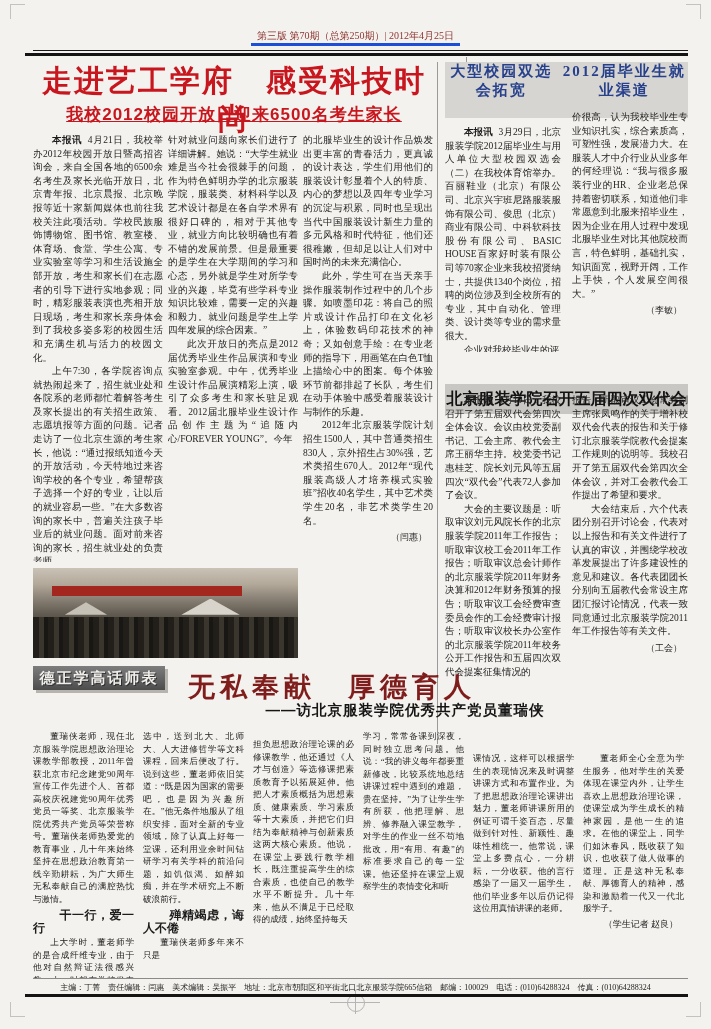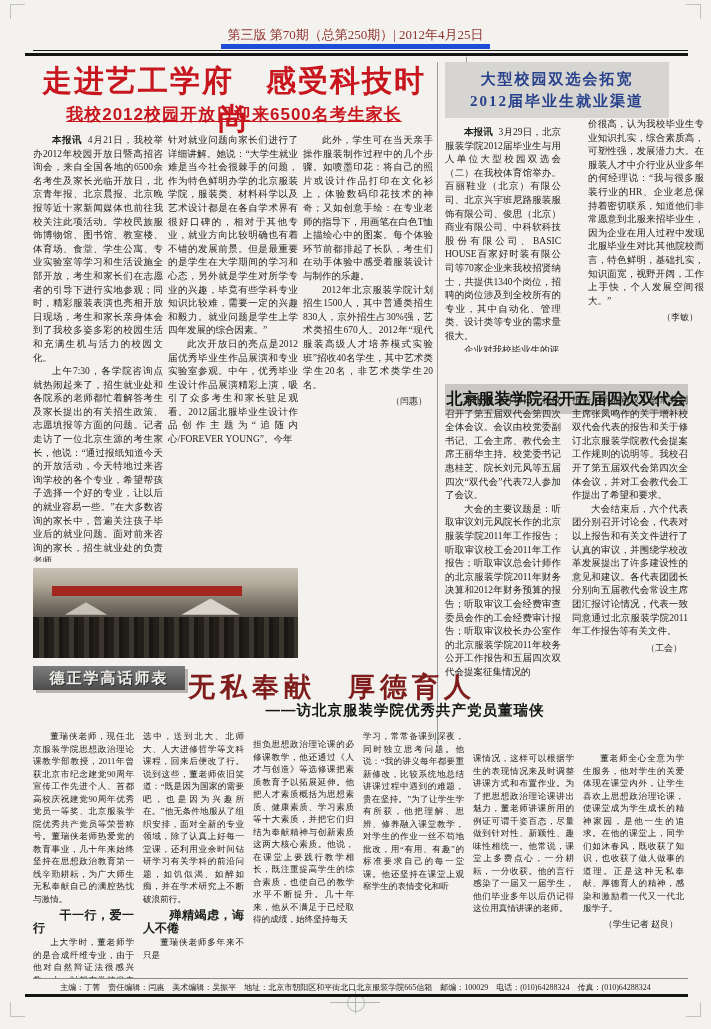--- a/index.html
+++ b/index.html
@@ -6,21 +6,21 @@
   .page{position:relative;width:711px;height:1029px;margin:0 auto;background:#f4f2ee;
         font-family:"Liberation Serif","DejaVu Serif",serif;color:#1d1d1d;overflow:hidden;}
   p{margin:0;text-align:justify;}
   .ind{text-indent:2em;}
   .dl{margin-right:.6em;}
   .byline{text-align:right;padding-right:6px;font-size:9px;margin-top:3px;}
   .col{position:absolute;overflow:hidden;font-size:9.5px;line-height:13.6px;}
 
   
   .masthead{position:absolute;left:0;top:25px;width:711px;text-align:center;}
-  .masthead-text{font-size:13px;color:#8d3531;border-bottom:5px solid #1d4ed8;padding:0 6px 2px;}
+  .masthead-text{font-size:10px;color:#8d3531;border-bottom:3px solid #1d4ed8;padding:0 6px 2px;}
   .rule-thin{position:absolute;left:33px;top:50px;width:655px;height:1px;background:#1a1a1a;}
   .rule-thick{position:absolute;left:25px;top:53px;width:663px;height:3px;background:#141414;}
   .tick-top{position:absolute;left:466px;top:57px;width:1px;height:16px;background:#9a9a9a;}
 
   
   .lead-h1{position:absolute;left:33px;top:62px;width:402px;margin:0;
            font:bold 30px/1.25 "Liberation Sans","DejaVu Sans",sans-serif;
            color:#c8161e;text-align:center;letter-spacing:2px;}
   .lead-h2{position:absolute;left:33px;top:104px;width:402px;margin:0;
            font:bold 17px/1.3 "Liberation Sans","DejaVu Sans",sans-serif;
@@ -36,35 +36,35 @@
   .photo-tent{position:absolute;left:56%;top:34%;width:22%;height:18%;background:#d8d4cb;
               clip-path:polygon(0 100%,50% 0,100% 100%);}
   .photo-tent2{position:absolute;left:12%;top:38%;width:16%;height:14%;background:#c6c1b6;
               clip-path:polygon(0 100%,50% 0,100% 100%);}
   .photo-crowd{position:absolute;bottom:0;left:0;width:100%;height:46%;
                background:repeating-linear-gradient(90deg,#221f1b 0 6px,#3a362e 6px 11px,#191714 11px 15px);}
 
   .vrule{position:absolute;left:437px;top:62px;width:1px;height:682px;background:#9a9a9a;}
 
   
-  .jf-box{position:absolute;left:445px;top:62px;width:224px;height:56px;background:#d7d5d1;
-          display:flex;flex-direction:column;justify-content:center;gap:3px;text-align:center;
+  .jf-box{position:absolute;left:445px;top:62px;width:243px;height:56px;background:#d7d5d1;
+          display:flex;flex-direction:row;justify-content:center;gap:3px;text-align:center;
           font:bold 15px/1.25 "Liberation Serif","DejaVu Serif",serif;color:#27418c;letter-spacing:2px;}
   .jf-c1{left:445px;top:126px;width:116px;height:226px;}
-  .jf-c2{left:572px;top:118px;width:116px;height:226px;margin-left:16px;}
+  .jf-c2{left:572px;top:111px;width:116px;height:226px;}
 
   
   .cg-bar{position:absolute;left:445px;top:356px;width:243px;height:30px;background:#c9c7c3;
           display:flex;align-items:center;justify-content:center;
           font:bold 16px/1 "Liberation Sans","DejaVu Sans",sans-serif;color:#111;margin-top:28px;}
   .cg-c1{left:445px;top:394px;width:116px;height:350px;}
   .cg-c2{left:572px;top:394px;width:116px;height:350px;}
 
   
-  .kicker{position:absolute;left:33px;top:666px;width:152px;height:24px;
+  .kicker{position:absolute;left:33px;top:666px;width:132px;height:24px;
           background:linear-gradient(180deg,#7d7d7d,#4c4c4c);color:#efeeea;
           font:bold 15px/24px "Liberation Sans","DejaVu Sans",sans-serif;text-align:center;
           letter-spacing:2px;box-shadow:3px 3px 0 #b7b4af;text-shadow:1px 1px 0 #2e2e2e;}
   .ft-h1{position:absolute;left:150px;top:654px;width:330px;margin:17px;
          font:bold 27px/1.25 "Liberation Sans","DejaVu Sans",sans-serif;
          color:#7f1d1d;text-align:center;letter-spacing:5px;}
   .ft-sub{position:absolute;left:190px;top:701px;width:430px;margin:0;
           font:bold 14.5px/1.3 "Liberation Sans","DejaVu Sans",sans-serif;
           color:#151515;text-align:center;letter-spacing:1px;}
   .ft-col{position:absolute;top:730px;width:101px;height:248px;font-size:8.6px;line-height:12.5px;overflow:hidden;}
@@ -113,20 +113,21 @@
 
   <div class="col lead-c1">
     <p class="ind"><b class="dl">本报讯</b><span>4月21日，我校举办2012年校园开放日暨高招咨询会，来自全国各地的6500余名考生及家长光临开放日，北京青年报、北京晨报、北京晚报等近十家新闻媒体也前往我校关注此项活动。学校民族服饰博物馆、图书馆、教室楼、体育场、食堂、学生公寓、专业实验室等学习和生活设施全部开放，考生和家长们在志愿者的引导下进行实地参观；同时，精彩服装表演也亮相开放日现场，考生和家长亲身体会到了我校多姿多彩的校园生活和充满生机与活力的校园文化。</span></p>
     <p class="ind">上午7:30，各学院咨询点就热闹起来了，招生就业处和各院系的老师都忙着解答考生及家长提出的有关招生政策、志愿填报等方面的问题。记者走访了一位北京生源的考生家长，他说：“通过报纸知道今天的开放活动，今天特地过来咨询学校的各个专业，希望帮孩子选择一个好的专业，让以后的就业容易一些。”在大多数咨询的家长中，普遍关注孩子毕业后的就业问题。面对前来咨询的家长，招生就业处的负责老师</p>
   </div>
   <div class="col lead-c2">
     <p>针对就业问题向家长们进行了详细讲解。她说：“大学生就业难是当今社会很棘手的问题，作为特色鲜明办学的北京服装学院，服装类、材料科学以及艺术设计都是在各自学术界有很好口碑的，相对于其他专业，就业方向比较明确也有着不错的发展前景。但是最重要的是学生在大学期间的学习和心态，另外就是学生对所学专业的兴趣，毕竟有些学科专业知识比较难，需要一定的兴趣和毅力。就业问题是学生上学四年发展的综合因素。”</p>
     <p class="ind">此次开放日的亮点是2012届优秀毕业生作品展演和专业实验室参观。中午，优秀毕业生设计作品展演精彩上演，吸引了众多考生和家长驻足观看。2012届北服毕业生设计作品创作主题为“追随内心/FOREVER YOUNG”。今年</p>
   </div>
   <div class="col lead-c3">
+    <p>的北服毕业生的设计作品焕发出更丰富的青春活力，更真诚的设计表达，学生们用他们的服装设计彰显着个人的特质、内心的梦想以及四年专业学习的沉淀与积累，同时也呈现出当代中国服装设计新生力量的多元风格和时代特征，他们还很稚嫩，但却足以让人们对中国时尚的未来充满信心。</p>
     <p class="ind">此外，学生可在当天亲手操作服装制作过程中的几个步骤。如喷墨印花：将自己的照片或设计作品打印在文化衫上，体验数码印花技术的神奇；又如创意手绘：在专业老师的指导下，用画笔在白色T恤上描绘心中的图案。每个体验环节前都排起了长队，考生们在动手体验中感受着服装设计与制作的乐趣。</p>
     <p class="ind">2012年北京服装学院计划招生1500人，其中普通类招生830人，京外招生占30%强，艺术类招生670人。2012年“现代服装高级人才培养模式实验班”招收40名学生，其中艺术类学生20名，非艺术类学生20名。</p>
     <p class="byline">（闫惠）</p>
   </div>
 
   <div class="photo">
     <div class="photo-banner"></div>
     <div class="photo-tent"></div>
     <div class="photo-tent2"></div>
     <div class="photo-crowd"></div>

